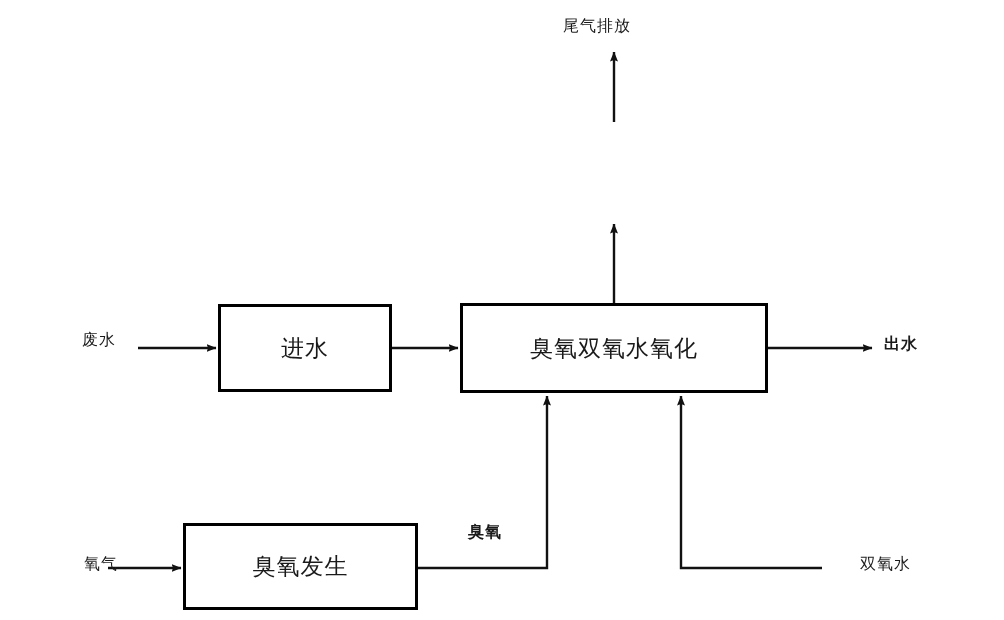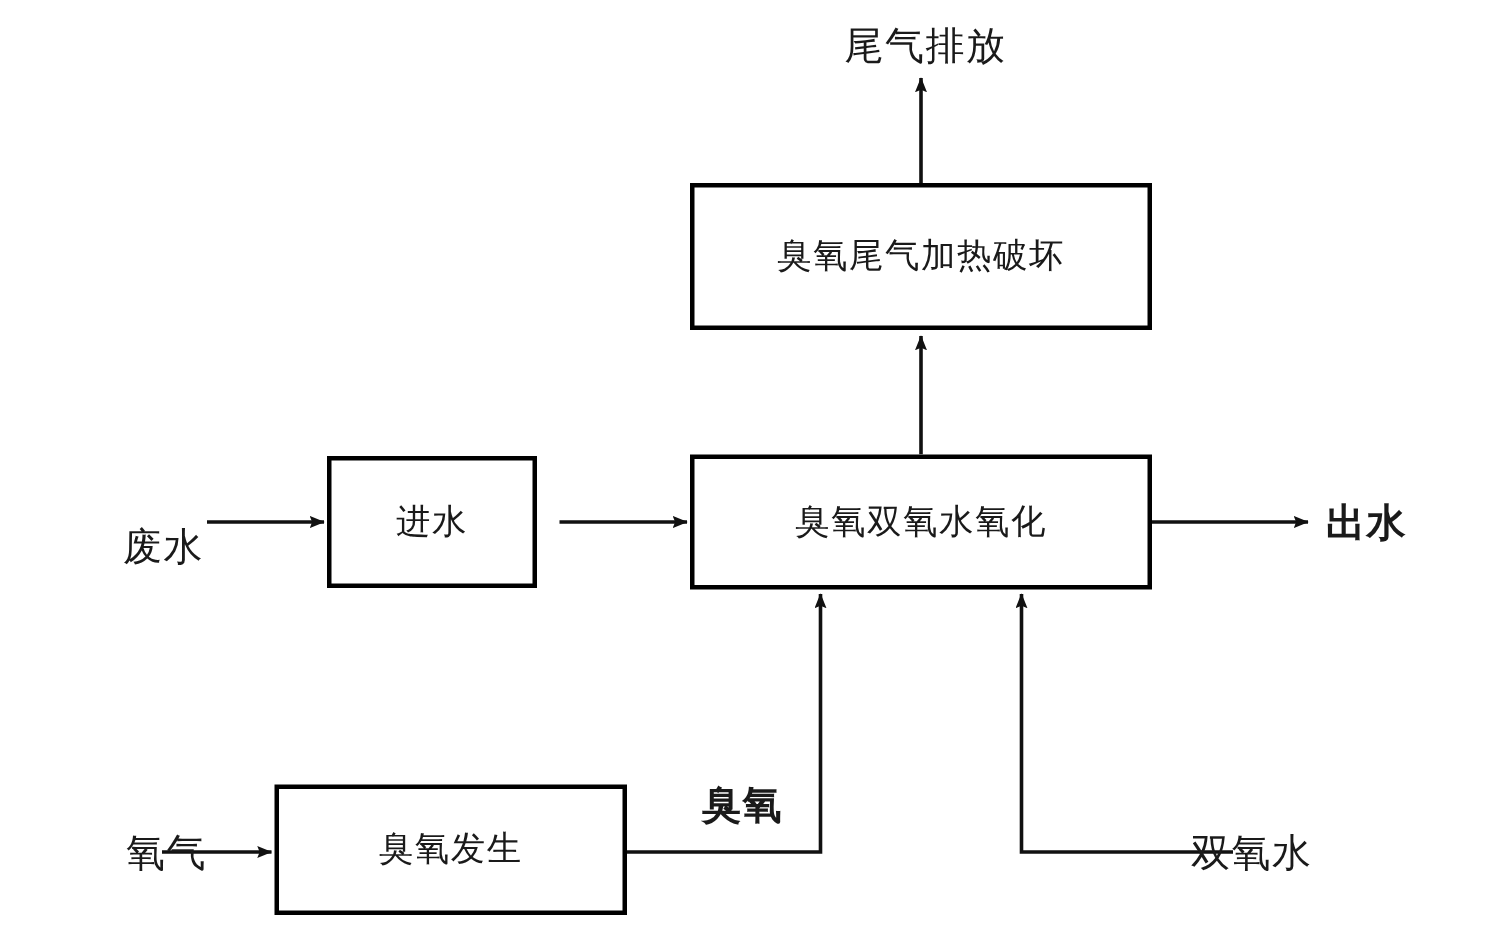--- a/index.html
+++ b/index.html
@@ -33,37 +33,37 @@
   }
   .node-label {
     font-size: 23px;
     color: #1a1a1a;
     letter-spacing: 1px;
     white-space: nowrap;
     line-height: 1;
   }
   .flow-label {
     position: absolute;
-    font-size: 26px;
+    font-size: 16px;
     color: #1a1a1a;
     letter-spacing: 1px;
     white-space: nowrap;
     line-height: 1;
   }
   .box-exhaust    { left: 460px; top: 122px;  width: 308px; height: 98px; }
-  .box-influent   { left: 218px; top: 304px;  width: 140px; height: 88px; }
+  .box-influent   { left: 218px; top: 304px;  width: 174px; height: 88px; }
   .box-oxidation  { left: 460px; top: 303px;  width: 308px; height: 90px; }
   .box-generator  { left: 183px; top: 523px;  width: 235px; height: 87px; }
 
   .lbl-exhaust-out  { left: 563px; top: 18px; }
-  .lbl-wastewater   { left: 82px;  top: 352px; text-align: center; }
+  .lbl-wastewater   { left: 82px;  top: 332px; text-align: center; }
   .lbl-effluent     { left: 884px; top: 336px; font-weight: bold; }
   .lbl-ozone        { left: 468px; top: 524px; font-weight: bold; }
   .lbl-oxygen       { left: 52px;  top: 556px; margin-left: 32px; }
-  .lbl-peroxide     { left: 794px; top: 556px; }
+  .lbl-peroxide     { left: 860px; top: 556px; }
 </style>
 </head>
 <body>
 
 <div id="canvas">
 
   <svg class="diagram-svg" viewBox="0 0 1004 620" xmlns="http://www.w3.org/2000/svg">
     <defs>
       <marker id="arrowhead" markerWidth="10" markerHeight="8" refX="9.5" refY="4" orient="auto" markerUnits="userSpaceOnUse">
         <path d="M0,0 L10,4 L0,8 L1.6,4 Z" fill="#111111"></path>
@@ -80,23 +80,20 @@
 
     <line x1="768" y1="348" x2="872" y2="348" stroke="#111111" stroke-width="2.4" marker-end="url(#arrowhead)"></line>
 
     <line x1="108" y1="568" x2="181" y2="568" stroke="#111111" stroke-width="2.4" marker-end="url(#arrowhead)"></line>
 
     <polyline points="418,568 547,568 547,396" fill="none" stroke="#111111" stroke-width="2.4" marker-end="url(#arrowhead)"></polyline>
 
     <polyline points="822,568 681,568 681,396" fill="none" stroke="#111111" stroke-width="2.4" marker-end="url(#arrowhead)"></polyline>
   </svg>
 
-  <div class="node-box box-exhaust">
-    <span class="node-label">臭氧尾气加热破坏</span>
-  </div>
 
   <div class="node-box box-influent">
     <span class="node-label">进水</span>
   </div>
 
   <div class="node-box box-oxidation">
     <span class="node-label">臭氧双氧水氧化</span>
   </div>
 
   <div class="node-box box-generator">

